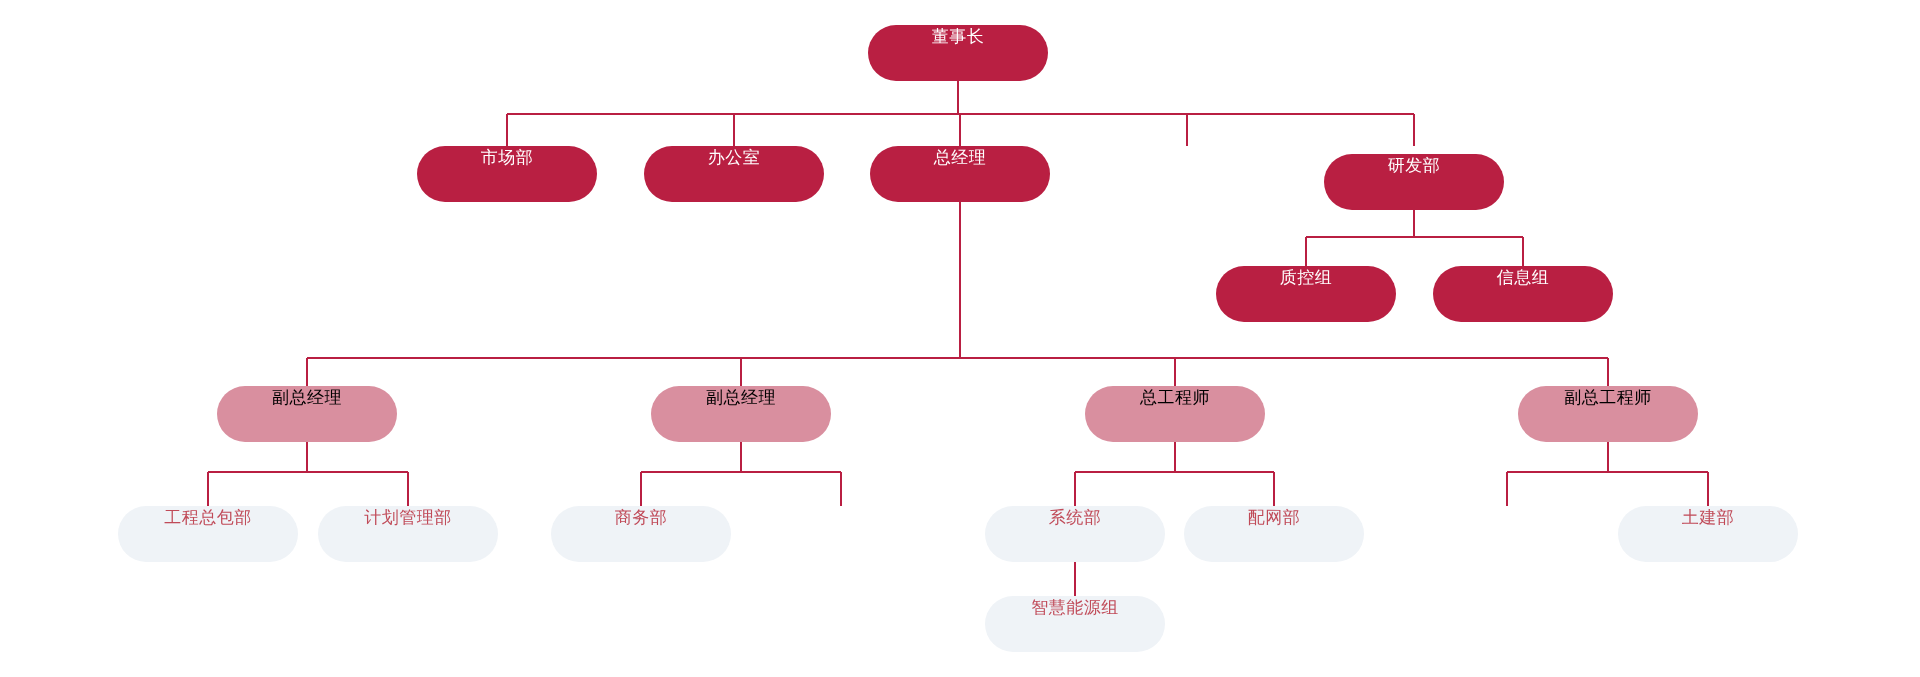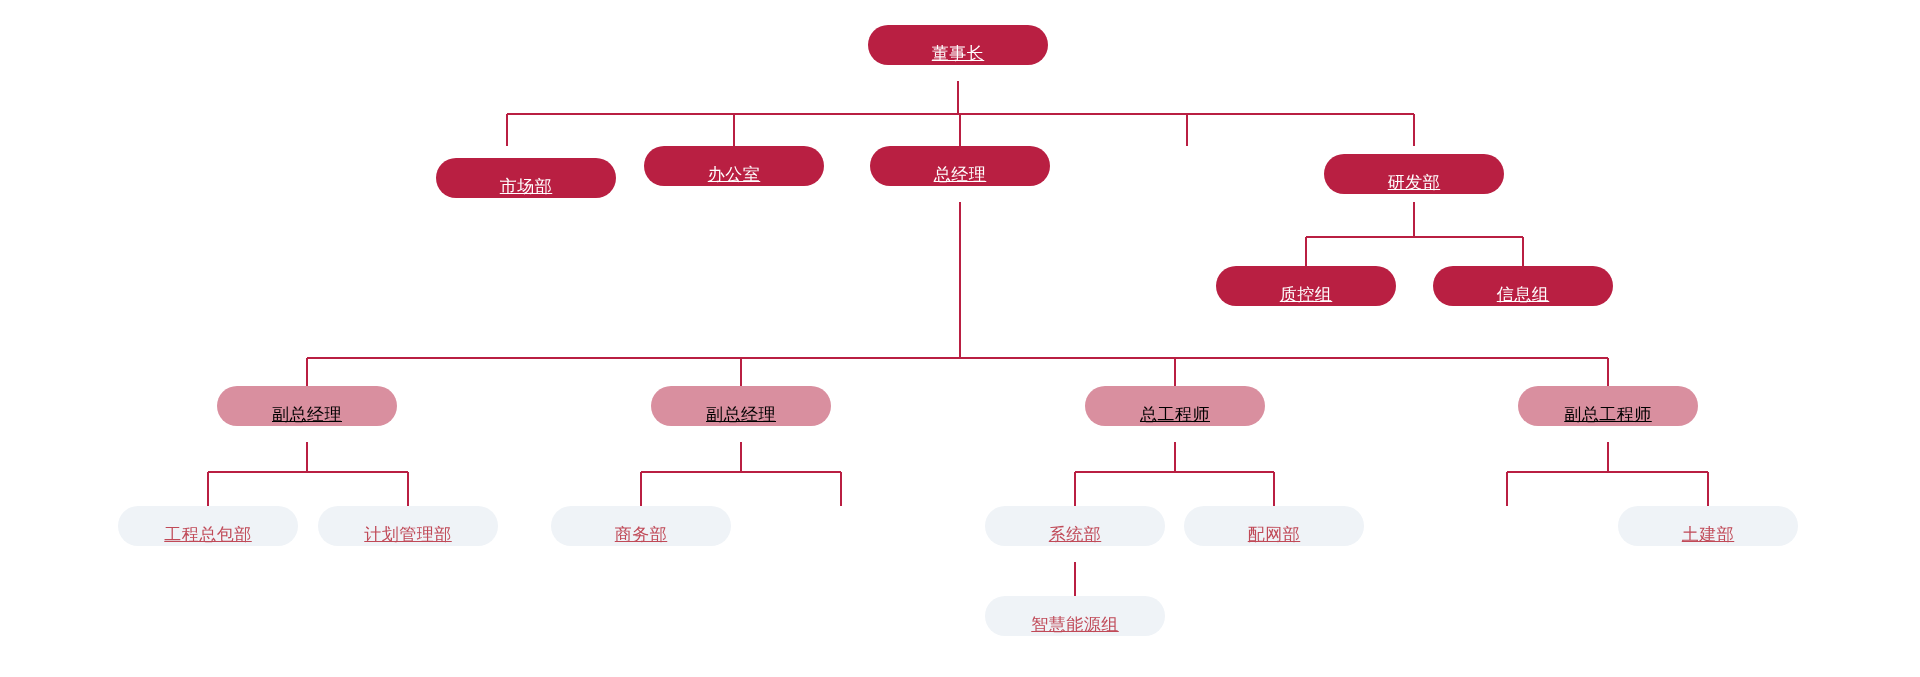--- a/index.html
+++ b/index.html
@@ -24,30 +24,29 @@
   .stage svg path {
     stroke: var(--line, #b91f42);
     stroke-width: 1.2;
     fill: none;
     shape-rendering: crispEdges;
   }
   .node {
     position: absolute;
     z-index: 2;
     width: 180px;
-    height: 40px;
+    height: 56px;
     border-radius: 28px;
     display: flex;
-    align-items: flex-end;
+    align-items: flex-start;
     justify-content: center;
     font-size: 17px;
     letter-spacing: 0.5px;
     cursor: default;
     box-sizing: border-box;
-    text-decoration: underline;
   }
   .node.dark {
     background: var(--primary, #b91f42);
     color: #ffffff;
   }
   .node.pink {
     background: var(--secondary, #d98f9f);
     color: #000000;
   }
   .node.light {
@@ -91,21 +90,21 @@
       <path d="M1274 472 V506"></path>
       <path d="M1608 442 V472"></path>
       <path d="M1507 472 H1708"></path>
       <path d="M1507 472 V506"></path>
       <path d="M1708 472 V506"></path>
       <path d="M1075 562 V596"></path>
     </svg>
 <div class="node dark" style="left: 868px; top: 25px;">
       <span>董事长</span>
     </div>
-    <div class="node dark" style="left: 436px; top: 146px; margin-top: 12px;">
+    <div class="node dark" style="left: 417px; top: 146px;">
       <span>市场部</span>
     </div>
     <div class="node dark" style="left: 644px; top: 146px;">
       <span>办公室</span>
     </div>
     <div class="node dark" style="left: 870px; top: 146px;">
       <span>总经理</span>
     </div>
     <div class="node dark" style="left: 1324px; top: 154px;">
       <span>研发部</span>

